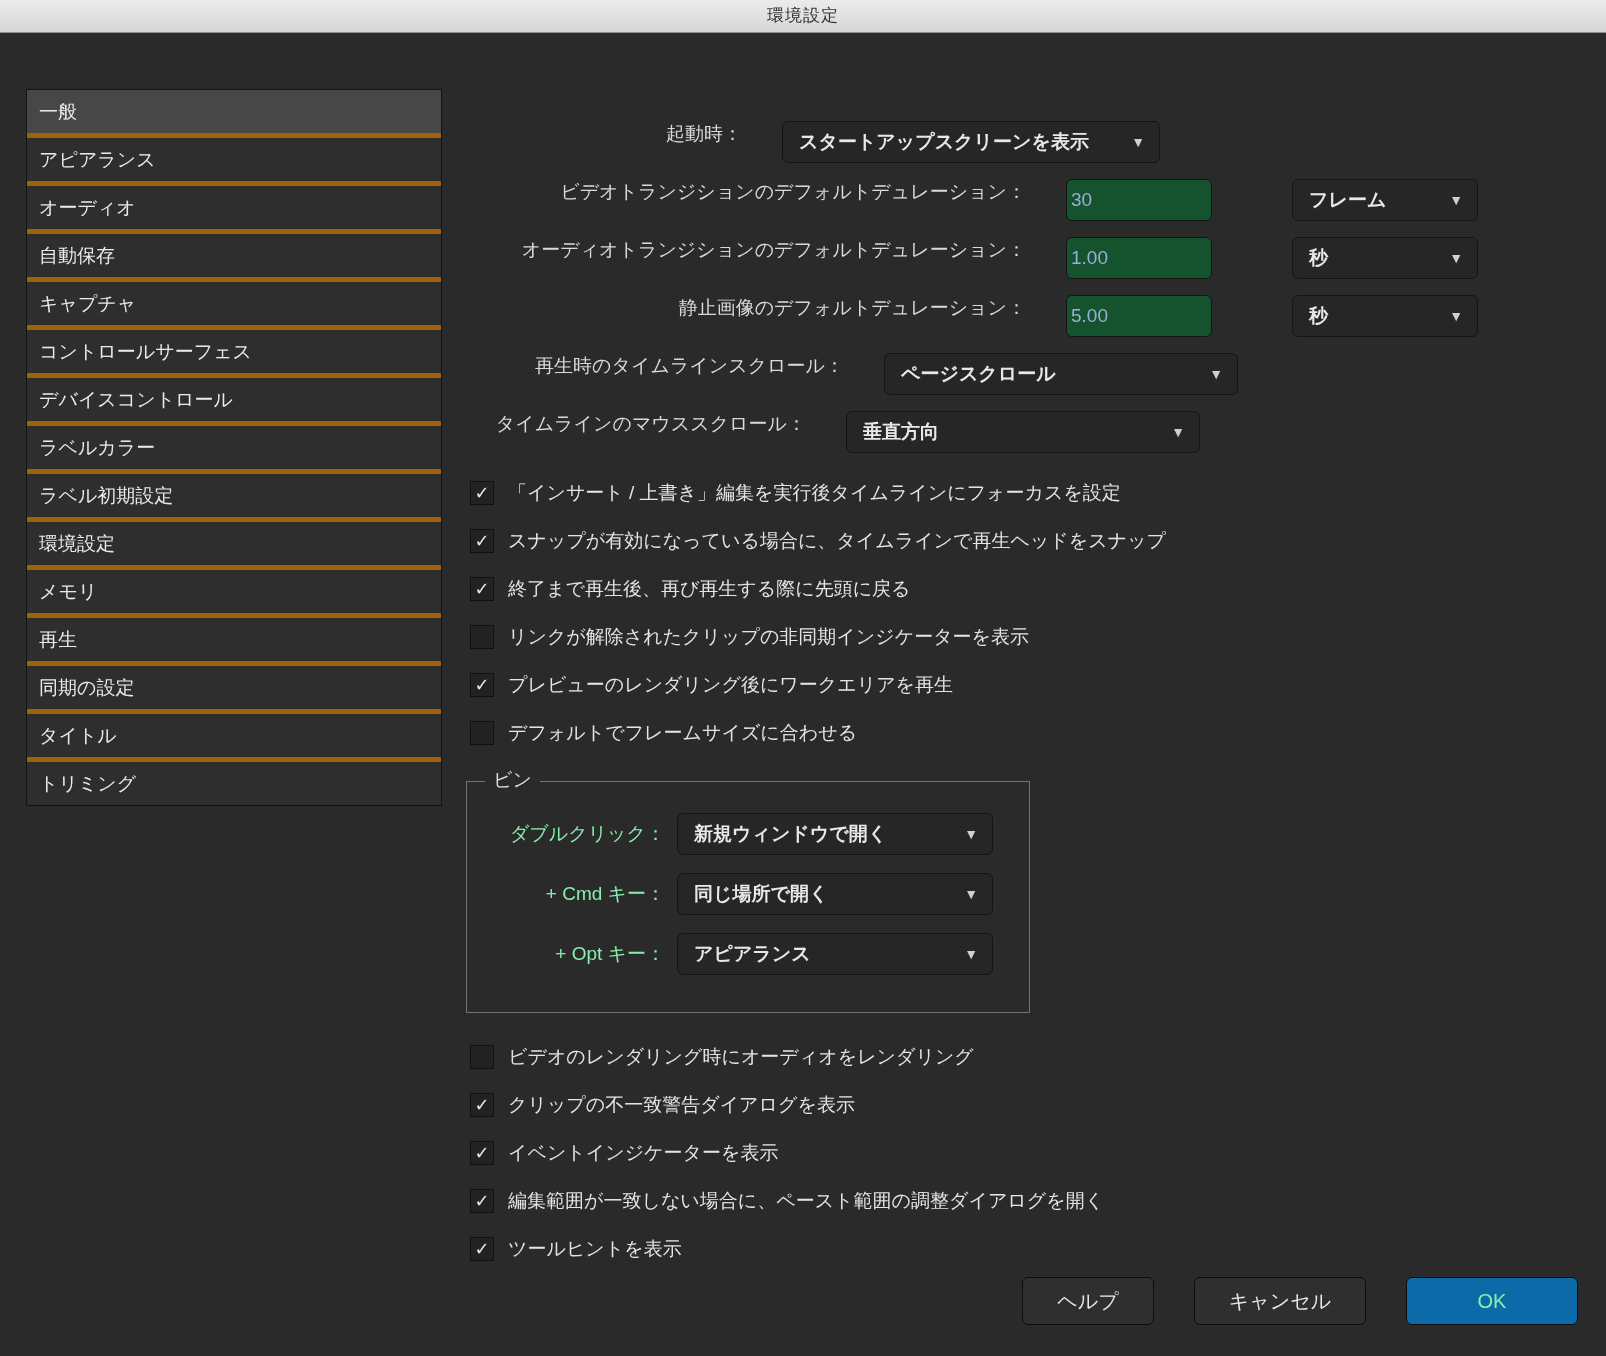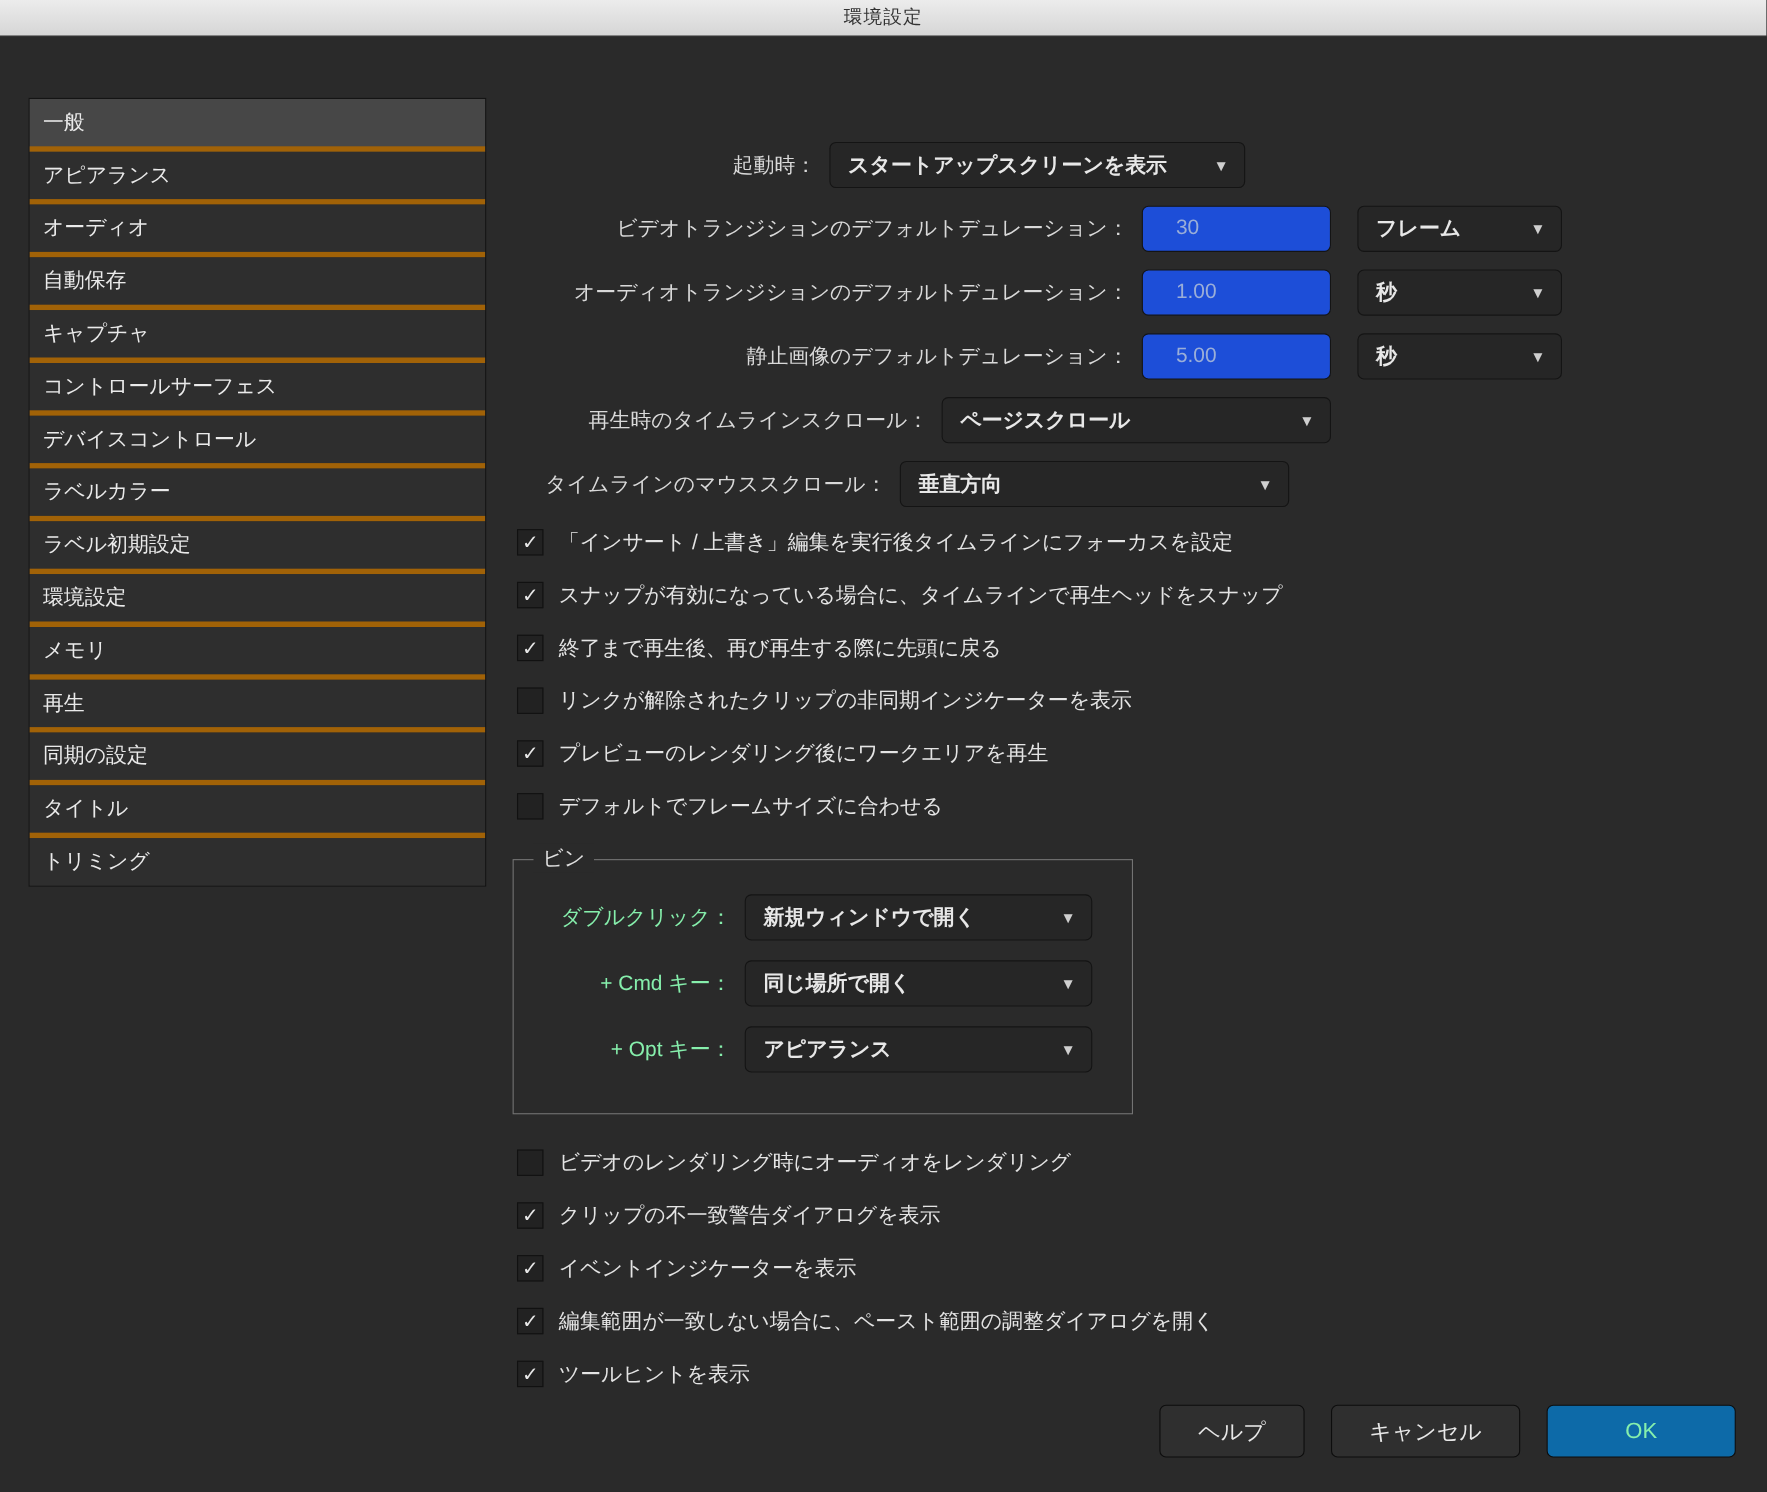--- a/index.html
+++ b/index.html
@@ -64,22 +64,22 @@
     left: 466px;
     top: 56px;
     right: 26px;
     bottom: 0;
     color: #eaeaea;
     font-size: 19px;
   }
 
   .row {
     display: flex;
-    align-items: center;
     height: 58px;
+    gap: 28px;
   }
   .row-label {
     text-align: right;
     padding-right: 12px;
     color: #d9d9d9;
     white-space: nowrap;
   }
   .label-w1 { width: 560px; }   
   .label-w2 { width: 378px; }   
   .label-w3 { width: 340px; }   
@@ -102,26 +102,26 @@
   .dropdown .arrow {
     margin-left: 14px;
     font-size: 14px;
     color: #cfcfcf;
   }
 
   
   .num-input {
     display: inline-flex;
     align-items: center;
-    background: #1d4ed8;
+    background: #14532d;
     border: 1px solid #141414;
     border-radius: 6px;
     height: 40px;
     width: 140px;
-    padding-left: 30px;
+    padding-left: 4px;
     color: #9aaed8;
     cursor: text;
   }
 
   .spacer12 { display:inline-block; width:24px; }
 
   
   .check-row {
     display: flex;
     align-items: center;
@@ -173,21 +173,21 @@
     color: #86efac;
   }
   .bin-dd { width: 284px; }
 
   
   .button-bar {
     position: absolute;
     right: 28px;
     bottom: 32px;
     display: flex;
-    gap: 24px;
+    gap: 40px;
     justify-content: center;
   }
   .btn {
     min-width: 170px;
     height: 46px;
     border: 1px solid #0d0d0d;
     border-radius: 6px;
     background: #2f2f2f;
     color: #e8e8e8;
     font-size: 20px;

